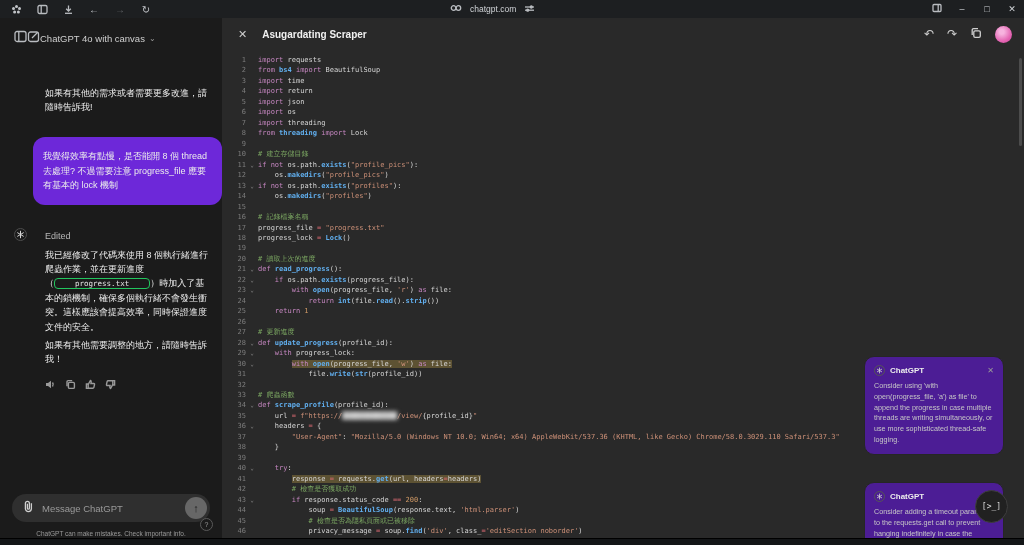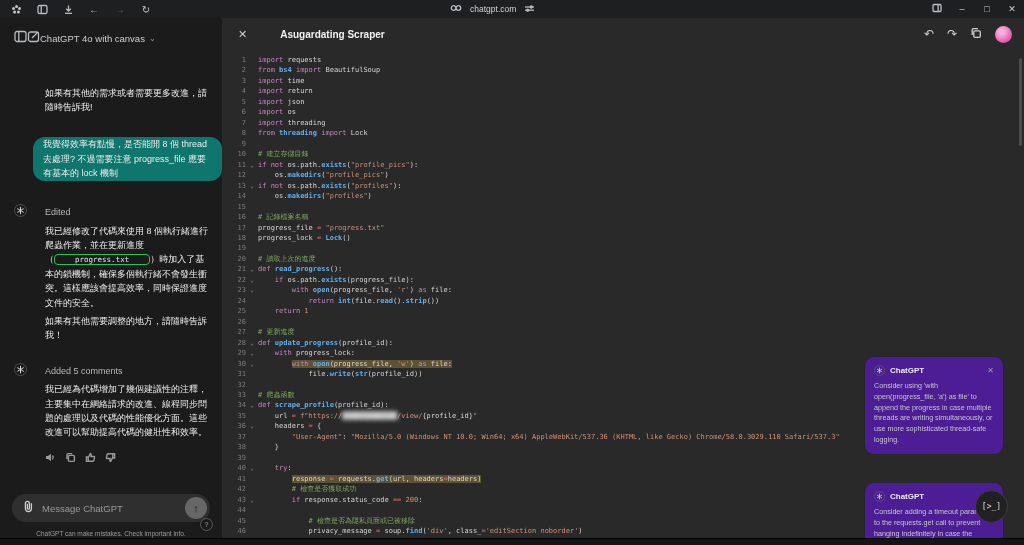--- a/index.html
+++ b/index.html
@@ -23,42 +23,42 @@
   .chat-head { display:flex; align-items:center; padding:10px 0 0 14px; height:30px; }
   .chat-head .hic { color:#b3b3b3; }
   .model-label { color:#cfcfcf; font-size:9.5px; display:flex; align-items:center; gap:4px; }
   .model-label .chev { color:#9a9a9a; font-size:8px; }
 
   .msgs { position:absolute; left:0; top:56px; right:0; }
   .msg-row { position:relative; margin:0 13px 0 45px; color:#ececec; font-size:9px; line-height:1.6; }
   .row-icon { position:absolute; left:-31px; top:-1px; width:13px; height:13px; border:1px solid #4d4d4d;
     border-radius:50%; display:flex; align-items:center; justify-content:center; }
   .row-label { color:#b7b7b7; font-size:9px; margin-bottom:4px; }
-  .bubble { margin:22px 0 0 33px; background:#0f766e; border-radius:12px; padding:0 10px;
+  .bubble { margin:22px 0 0 33px; background:#6d28d9; border-radius:12px; padding:12px 10px;
     color:#ececec; font-size:9px; line-height:1.65; }
   .codechip { font-family:"DejaVu Sans Mono", monospace; font-size:7.5px; border:1px solid #22c55e;
     border-radius:4px; padding:0 20px; color:#e8e8e8; white-space:nowrap; }
   .actions { display:flex; gap:9px; margin:9px 13px 0 45px; }
   .act { width:11px; height:11px; color:#9a9a9a; }
   .act svg { width:11px; height:11px; stroke:#9a9a9a; fill:none; stroke-width:1.4; }
 
   .composer { position:absolute; left:12px; bottom:23px; width:198px; height:28px; background:#2f2f2f;
     border-radius:15px; display:flex; align-items:center; padding:0 3px 0 11px; }
   .composer .ph { color:#9a9a9a; font-size:9.5px; flex:1; margin-left:8px; }
   .send { width:22px; height:22px; border-radius:50%; background:#676767; display:flex; align-items:center;
     justify-content:center; color:#1f1f1f; font-size:11px; font-weight:bold; }
   .disclaimer { position:absolute; left:0; bottom:8px; width:222px; text-align:center; color:#9a9a9a; font-size:6.5px; }
   .help-dot { position:absolute; left:200px; bottom:14px; width:13px; height:13px; border:1px solid #5a5a5a;
     border-radius:50%; color:#9a9a9a; font-size:7px; display:flex; align-items:center; justify-content:center; background:#1b1b1b; }
 
   
   .canvas { position:absolute; left:222px; top:18px; width:802px; height:520px; background:#292929; overflow:hidden; }
   .cv-head { position:absolute; left:0; top:0; width:100%; height:32px; display:flex; align-items:center; }
   .cv-close { color:#cfcfcf; font-size:11px; margin-left:16px; }
-  .cv-title { color:#f1f1f1; font-size:10px; font-weight:bold; margin-left:33px; }
+  .cv-title { color:#f1f1f1; font-size:10px; font-weight:bold; margin-left:15px; }
   .cv-tools { position:absolute; right:12px; top:0; height:32px; display:flex; align-items:center; gap:13px; color:#cfcfcf; }
   .cv-tools .tool { font-size:12px; }
   .avatar { width:17px; height:17px; border-radius:50%;
     background:radial-gradient(circle at 40% 35%, #f7b3df 15%, #e567b4 60%, #c93d96); }
 
   .code { position:absolute; left:0; top:37px; width:100%; font-family:"DejaVu Sans Mono", monospace;
     font-size:7px; }
   .cl { height:10.48px; line-height:10.48px; white-space:pre; display:flex; }
   .ln { display:inline-block; width:24px; text-align:right; color:#7d7d7d; flex:none; }
   .fold { display:inline-block; width:12px; text-align:center; color:#8a8a8a; font-size:6px; flex:none; }
@@ -195,31 +195,20 @@
               <line x1="7.7" y1="2.6" x2="1.3" y2="6.4"></line>
             </svg>
         </span>
         <div class="row-label">Edited</div>
         <div>
           <span>我已經修改了代碼來使用 8 個執行緒進行爬蟲作業，並在更新進度（</span><span class="codechip">progress.txt</span><span>）時加入了基本的鎖機制，確保多個執行緒不會發生衝突。這樣應該會提高效率，同時保證進度文件的安全。</span>
         </div>
         <div style="margin-top:4px;">如果有其他需要調整的地方，請隨時告訴我！</div>
       </div>
 
-      <div class="msg-row" style="margin-top:21px;">
-        <span class="row-icon">
-          <svg class="logo-star" width="9" height="9" viewBox="0 0 9 9">
-              <line x1="4.5" y1="0.8" x2="4.5" y2="8.2"></line>
-              <line x1="1.3" y1="2.6" x2="7.7" y2="6.4"></line>
-              <line x1="7.7" y1="2.6" x2="1.3" y2="6.4"></line>
-            </svg>
-        </span>
-        <div class="row-label">Added 5 comments</div>
-        <div>我已經為代碼增加了幾個建議性的注釋，主要集中在網絡請求的改進、線程同步問題的處理以及代碼的性能優化方面。這些改進可以幫助提高代碼的健壯性和效率。</div>
-      </div>
 
       <div class="actions">
         <span class="act">
           <svg viewBox="0 0 11 11">
               <polygon points="1,4 3,4 6,1.7 6,9.3 3,7 1,7" fill="#9a9a9a" stroke="none"></polygon>
               <path d="M7.5 3.5 Q9 5.5 7.5 7.5"></path>
             </svg>
         </span>
         <span class="act">
           <svg viewBox="0 0 11 11">
@@ -308,21 +297,21 @@
           <div class="cl"><span class="ln">34</span><span class="fold">⌄</span><span class="ct"><span><span class="tk-kw">def</span><span class="tk-fn"> scrape_profile</span><span class="tk-pl">(profile_id):</span></span></span></div>
           <div class="cl"><span class="ln">35</span><span class="fold"></span><span class="ct"><span><span class="tk-pl">    url </span><span class="tk-op">=</span><span class="tk-pl"> </span><span class="tk-str">f"https://</span><span class="tk-blur">█████████████</span><span class="tk-str">/view/</span><span class="tk-pl">{profile_id}</span><span class="tk-str">"</span></span></span></div>
           <div class="cl"><span class="ln">36</span><span class="fold">⌄</span><span class="ct"><span><span class="tk-pl">    headers </span><span class="tk-op">=</span><span class="tk-pl"> {</span></span></span></div>
           <div class="cl"><span class="ln">37</span><span class="fold"></span><span class="ct"><span><span class="tk-pl">        </span><span class="tk-str">"User-Agent"</span><span class="tk-pl">: </span><span class="tk-str">"Mozilla/5.0 (Windows NT 10.0; Win64; x64) AppleWebKit/537.36 (KHTML, like Gecko) Chrome/58.0.3029.110 Safari/537.3"</span></span></span></div>
           <div class="cl"><span class="ln">38</span><span class="fold"></span><span class="ct"><span><span class="tk-pl">    }</span></span></span></div>
           <div class="cl"><span class="ln">39</span><span class="fold"></span><span class="ct"><span></span></span></div>
           <div class="cl"><span class="ln">40</span><span class="fold">⌄</span><span class="ct"><span><span class="tk-pl">    </span><span class="tk-kw">try</span><span class="tk-pl">:</span></span></span></div>
           <div class="cl"><span class="ln">41</span><span class="fold"></span><span class="ct"><span><span class="tk-pl">        </span></span><span class="hl"><span class="tk-pl">response </span><span class="tk-op">=</span><span class="tk-pl"> requests.</span><span class="tk-fn">get</span><span class="tk-pl">(url, headers</span><span class="tk-op">=</span><span class="tk-pl">headers)</span></span></span></div>
           <div class="cl"><span class="ln">42</span><span class="fold"></span><span class="ct"><span><span class="tk-pl">        </span><span class="tk-com"># 檢查是否獲取成功</span></span></span></div>
           <div class="cl"><span class="ln">43</span><span class="fold">⌄</span><span class="ct"><span><span class="tk-pl">        </span><span class="tk-kw">if</span><span class="tk-pl"> response.status_code </span><span class="tk-op">==</span><span class="tk-num"> 200</span><span class="tk-pl">:</span></span></span></div>
-          <div class="cl"><span class="ln">44</span><span class="fold"></span></div>
+          <div class="cl"><span class="ln">44</span><span class="fold"></span><span class="ct"><span><span class="tk-pl">            soup </span><span class="tk-op">=</span><span class="tk-pl"> </span><span class="tk-fn">BeautifulSoup</span><span class="tk-pl">(response.text, </span><span class="tk-str">'html.parser'</span><span class="tk-pl">)</span></span></span></div>
           <div class="cl"><span class="ln">45</span><span class="fold"></span><span class="ct"><span><span class="tk-pl">            </span><span class="tk-com"># 檢查是否為隱私頁面或已被移除</span></span></span></div>
           <div class="cl"><span class="ln">46</span><span class="fold"></span><span class="ct"><span><span class="tk-pl">            privacy_message </span><span class="tk-op">=</span><span class="tk-pl"> soup.</span><span class="tk-fn">find</span><span class="tk-pl">(</span><span class="tk-str">'div'</span><span class="tk-pl">, class_</span><span class="tk-op">=</span><span class="tk-str">'editSection noborder'</span><span class="tk-pl">)</span></span></span></div>
         </div>
     </div>
 
     <div class="scrollthumb"></div>
 
     <div class="card card1">
       <div class="card-head">
         <span class="card-logo">

